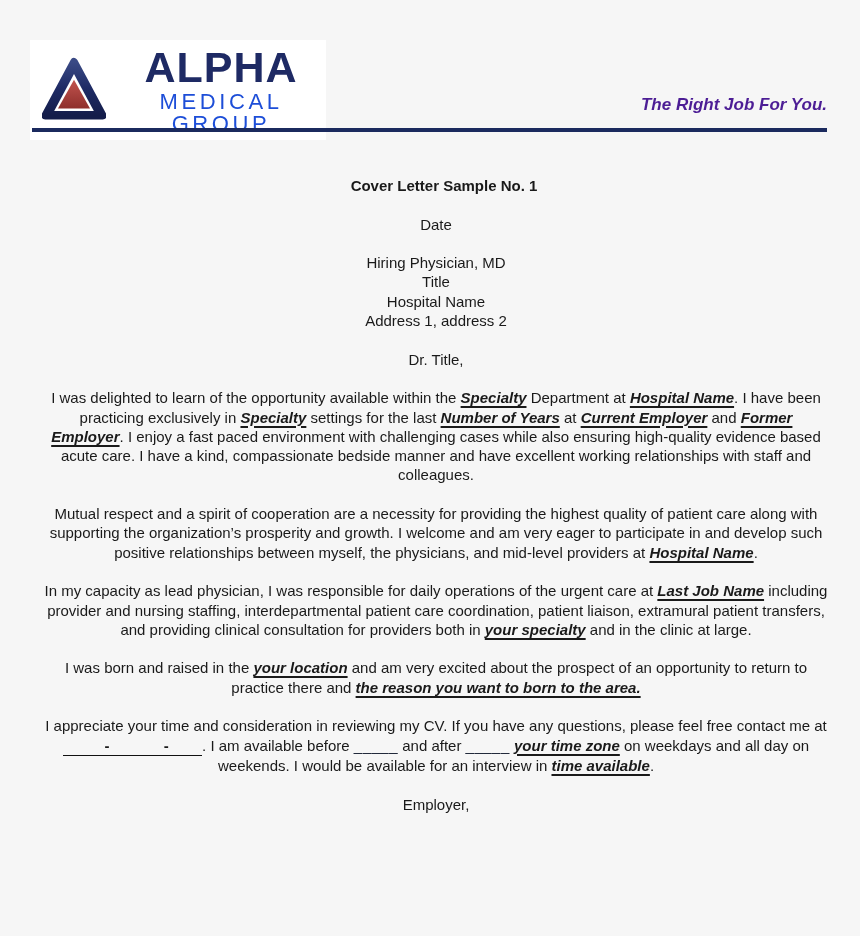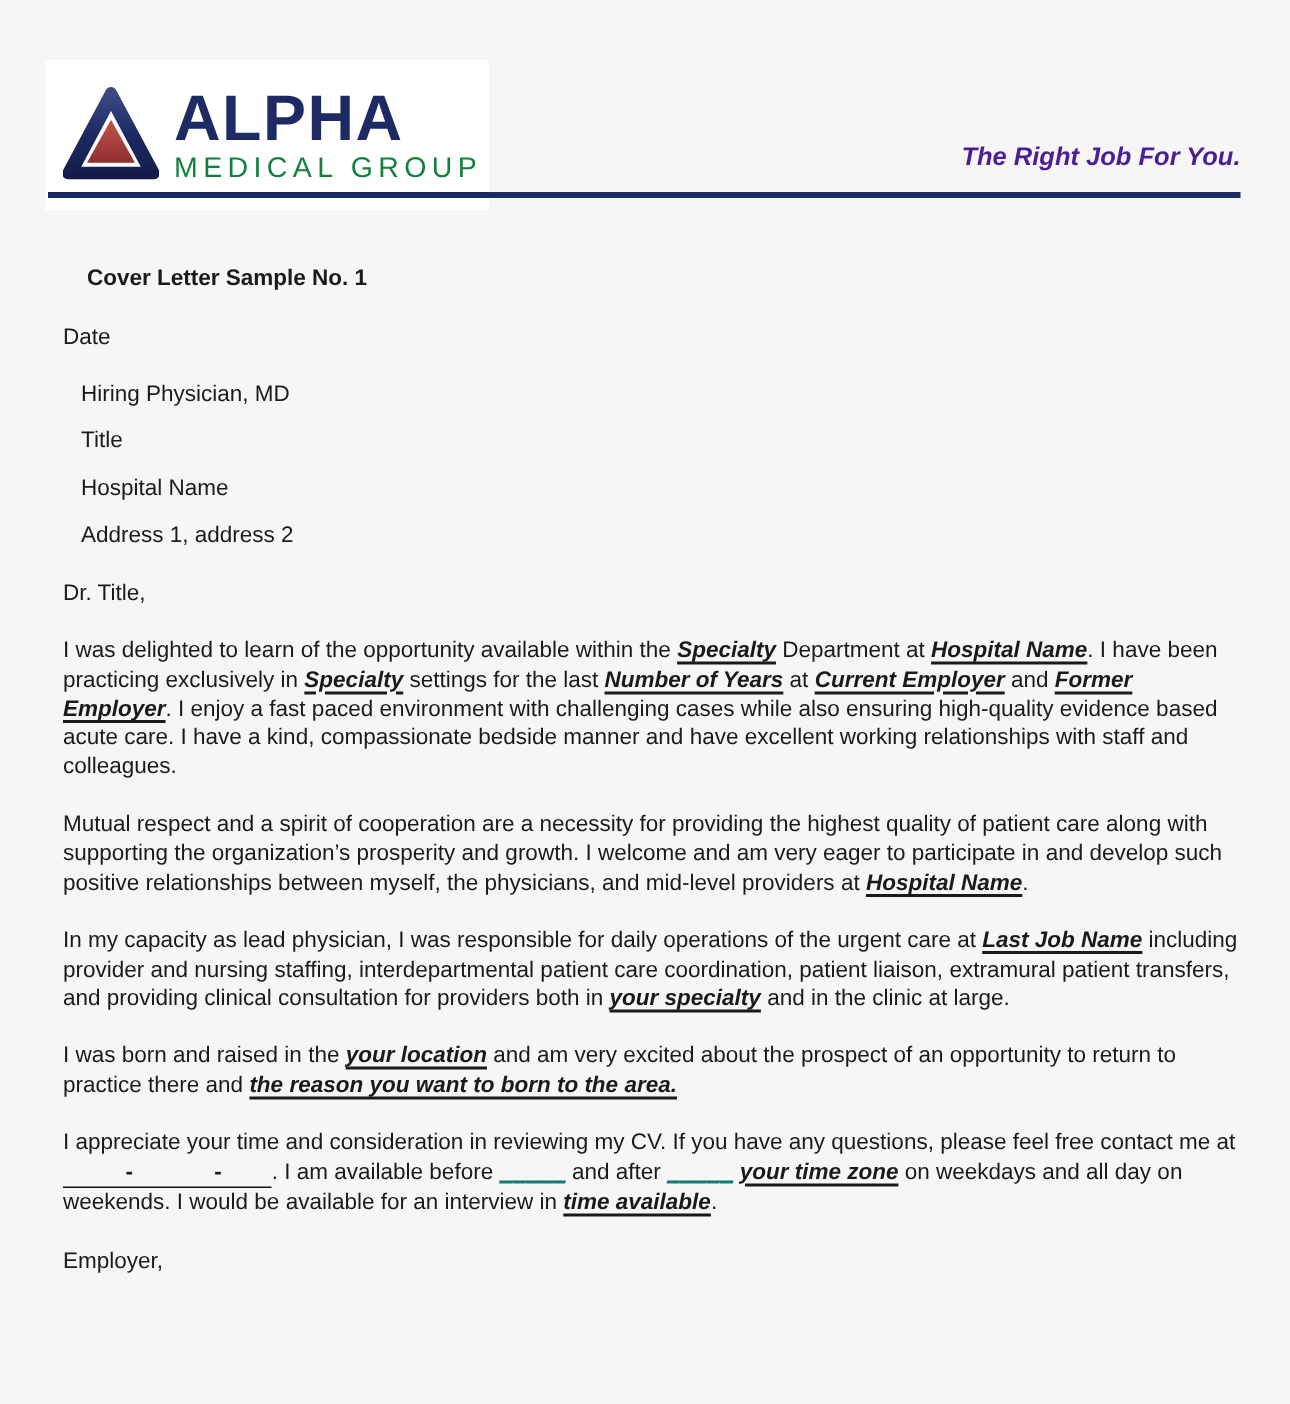--- a/index.html
+++ b/index.html
@@ -4,69 +4,69 @@
 <style>
   html,body{margin:0;padding:0;}
   body{
     width:860px;height:936px;
     background:#f6f6f6;
     font-family:"Liberation Sans", sans-serif;
     position:relative;
     overflow:hidden;
     color:#1a1a1a;
   }
-  .page{position:absolute;inset:0;}
+  .page{position:absolute;inset:0;text-align:center;}
 
   
   .logo-box{
     position:absolute;left:30px;top:40px;width:296px;height:100px;
     background:#ffffff;
     display:flex;align-items:center;padding-left:12px;box-sizing:border-box;
   }
   .logo-triangle{width:64px;height:70px;flex:0 0 auto;}
   .logo-text{margin-left:10px;display:flex;flex-direction:column;line-height:1;}
   .brand-name{
     font-size:43px;font-weight:bold;color:#1e2a64;letter-spacing:1px;
   }
   .brand-sub{
-    font-size:19px;color:#15803d;letter-spacing:3.6px;margin-top:2px;
+    font-size:22px;color:#1d4ed8;letter-spacing:3.6px;margin-top:2px;
   }
   .tagline{
     position:absolute;right:33px;top:95px;
     font-size:17px;font-weight:bold;font-style:italic;color:#4c1d95;
   }
   .divider{
     position:absolute;left:32px;top:128px;width:795px;height:4px;
     background:#1b2a5e;
   }
 
   
   .letter-body{
     position:absolute;left:42px;top:176px;width:788px;
     font-size:15px;line-height:19.3px;
   }
   .letter-body p{margin:19.3px 0;}
   .letter-body > :first-child{margin-top:0;margin-left:16px;}
   .letter-title{font-weight:bold;}
-  .recipient div{margin:12px;}
+  .recipient div{margin:0;}
 
   .seg-plain{}
   .seg-emph{
     font-weight:bold;font-style:italic;
     text-decoration:underline;
     text-decoration-thickness:1.8px;
     text-underline-offset:2.5px;
   }
   .seg-phone{
     display:inline-block;
     border-bottom:1.8px solid #111;
     font-weight:bold;
     white-space:pre;
   }
-  .seg-blank{color:#0f766e;letter-spacing:0.5px;text-decoration:underline;}
+  .seg-blank{color:#0f172a;letter-spacing:0.5px;}
 </style>
 </head>
 <body>
 
 <div class="page">
 
   <header>
     <div class="logo-box">
       <svg class="logo-triangle" viewBox="0 0 100 104" aria-hidden="true">
         <defs>

